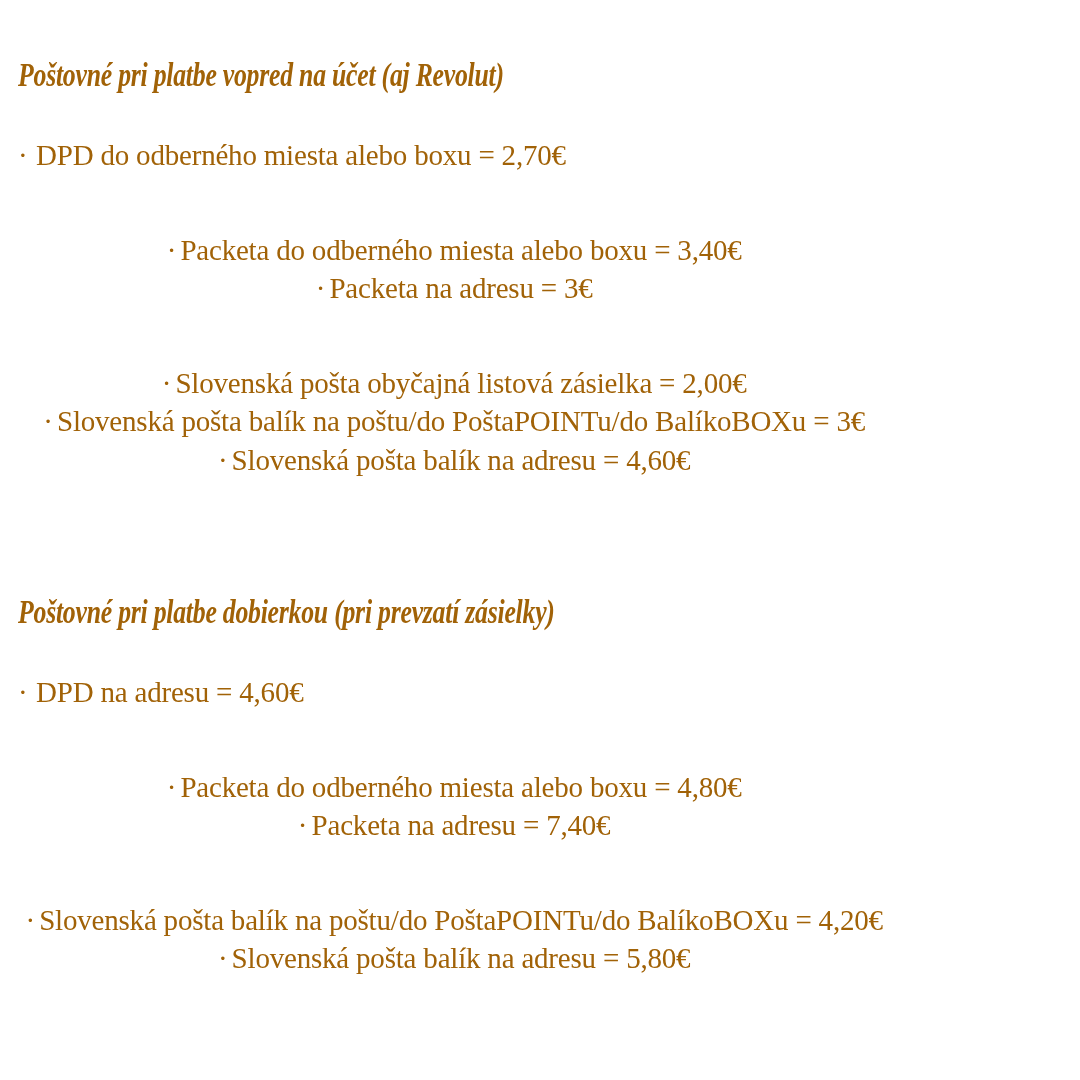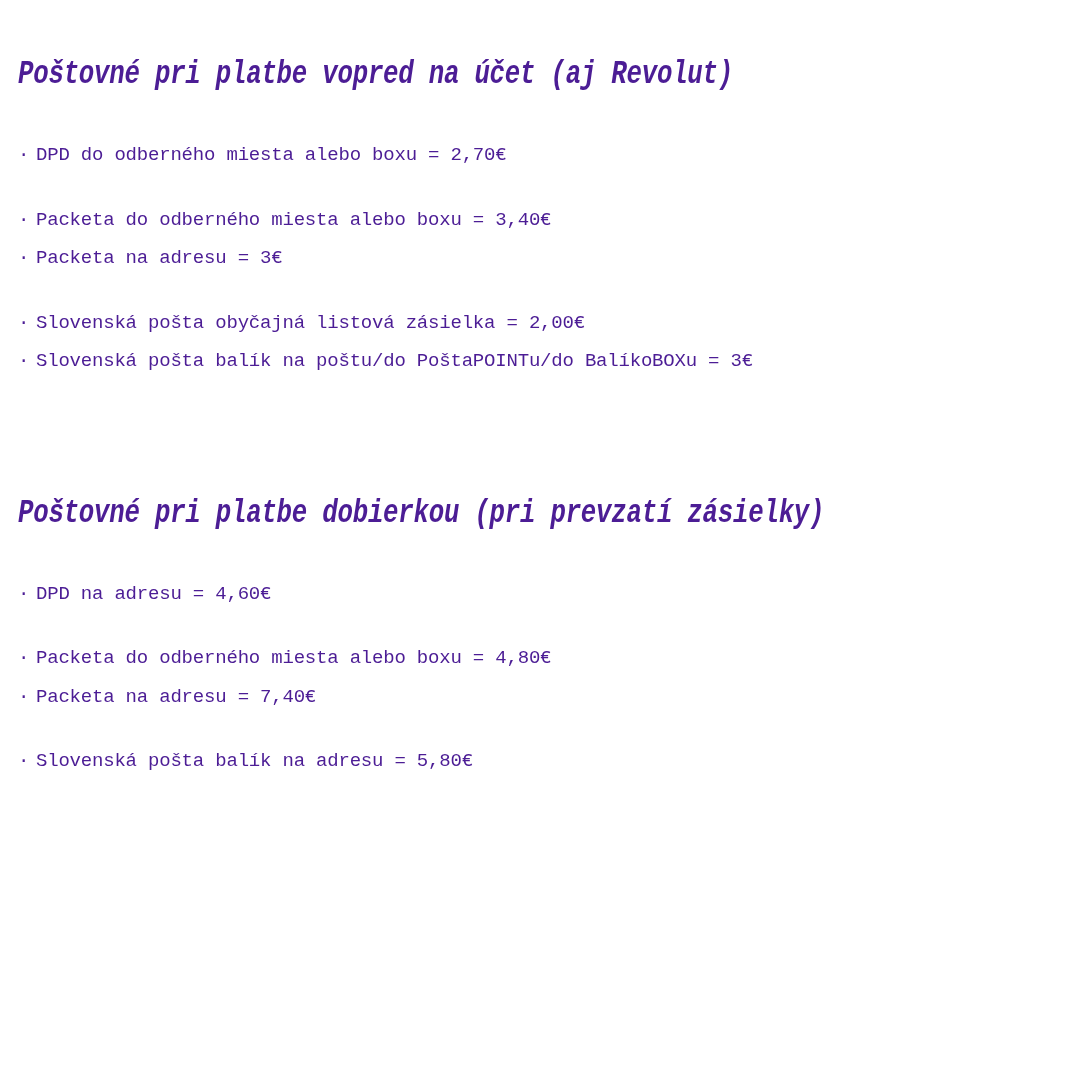--- a/index.html
+++ b/index.html
@@ -6,45 +6,46 @@
       margin: 0;
       padding: 0;
       background: #ffffff;
     }
     .page {
       position: relative;
       width: 896px;
       height: 1080px;
       background: #ffffff;
       overflow: hidden;
-      font-family: Liberation Mono, monospace;
-      color: #4c1d95;
+      font-family: Liberation Serif, serif;
+      color: #a16207;
     }
     .content {
       padding: 54px 10px 0 18px;
     }
     .section + .section {
       margin-top: 112px;
     }
     .section-title {
       margin: 0 0 40px 0;
       font-size: 33px;
       line-height: 42px;
       font-weight: bold;
       font-style: italic;
       letter-spacing: -0.3px;
       white-space: nowrap;
       transform: scaleX(0.78);
       transform-origin: 0 50%;
     }
     .group + .group {
-      margin-top: 26px;
+      margin-top: 56px;
+      text-align: center;
     }
     .price-line {
-      font-size: 19px;
+      font-size: 29px;
       line-height: 38.5px;
       letter-spacing: -0.2px;
       white-space: nowrap;
     }
     .bullet {
       display: inline-block;
       width: 18px;
     }
   </style>
 </head>
@@ -61,34 +62,36 @@
       </div>
 
       <div class="group">
         <div class="price-line"><span class="bullet">·</span><span>Packeta do odberného miesta alebo boxu = 3,40€</span></div>
         <div class="price-line"><span class="bullet">·</span><span>Packeta na adresu = 3€</span></div>
       </div>
 
       <div class="group">
         <div class="price-line"><span class="bullet">·</span><span>Slovenská pošta obyčajná listová zásielka = 2,00€</span></div>
         <div class="price-line"><span class="bullet">·</span><span>Slovenská pošta balík na poštu/do PoštaPOINTu/do BalíkoBOXu = 3€</span></div>
+        <div class="price-line"><span class="bullet">·</span><span>Slovenská pošta balík na adresu = 4,60€</span></div>
       </div>
     </div>
 
     <div class="section">
       <h2 class="section-title">Poštovné pri platbe dobierkou (pri prevzatí zásielky)</h2>
 
       <div class="group">
         <div class="price-line"><span class="bullet">·</span><span>DPD na adresu = 4,60€</span></div>
       </div>
 
       <div class="group">
         <div class="price-line"><span class="bullet">·</span><span>Packeta do odberného miesta alebo boxu = 4,80€</span></div>
         <div class="price-line"><span class="bullet">·</span><span>Packeta na adresu = 7,40€</span></div>
       </div>
 
       <div class="group">
+        <div class="price-line"><span class="bullet">·</span><span>Slovenská pošta balík na poštu/do PoštaPOINTu/do BalíkoBOXu = 4,20€</span></div>
         <div class="price-line"><span class="bullet">·</span><span>Slovenská pošta balík na adresu = 5,80€</span></div>
       </div>
     </div>
 
   </div>
 </div>
 
 </body></html>

